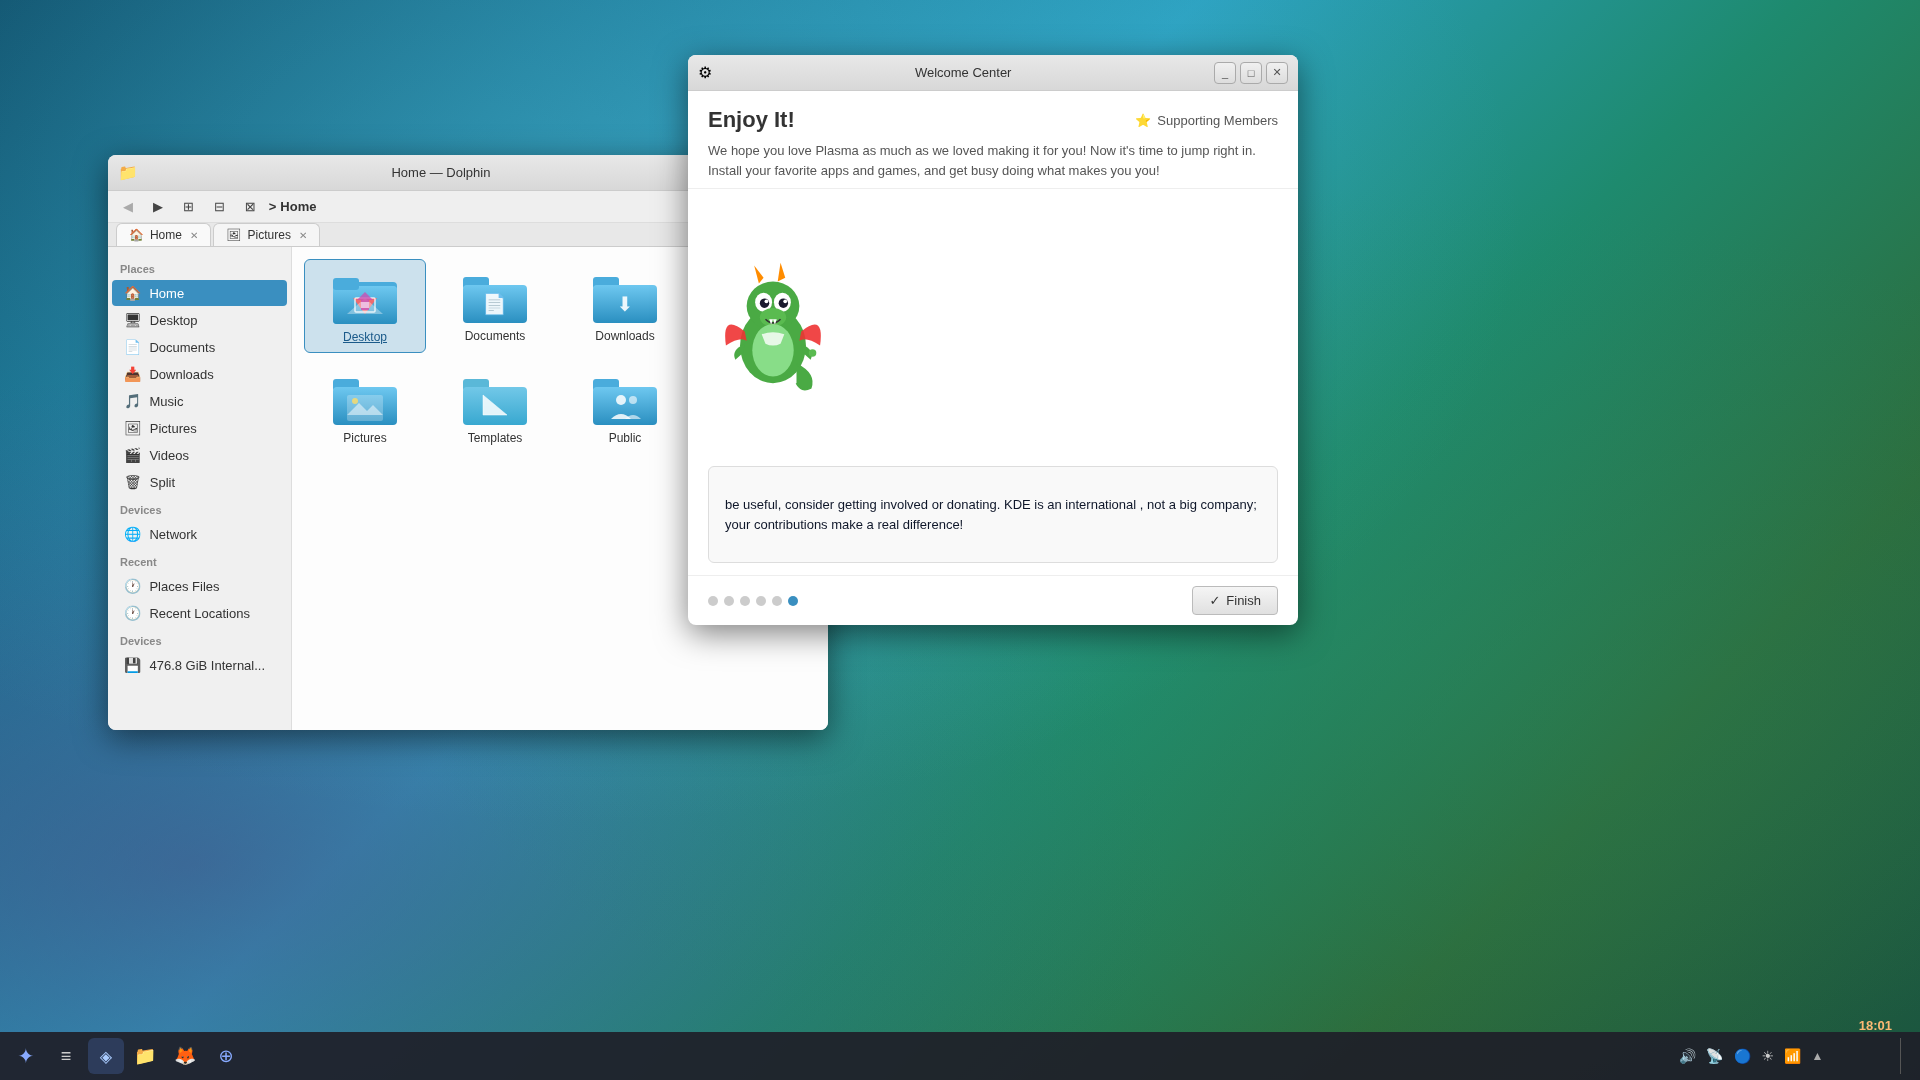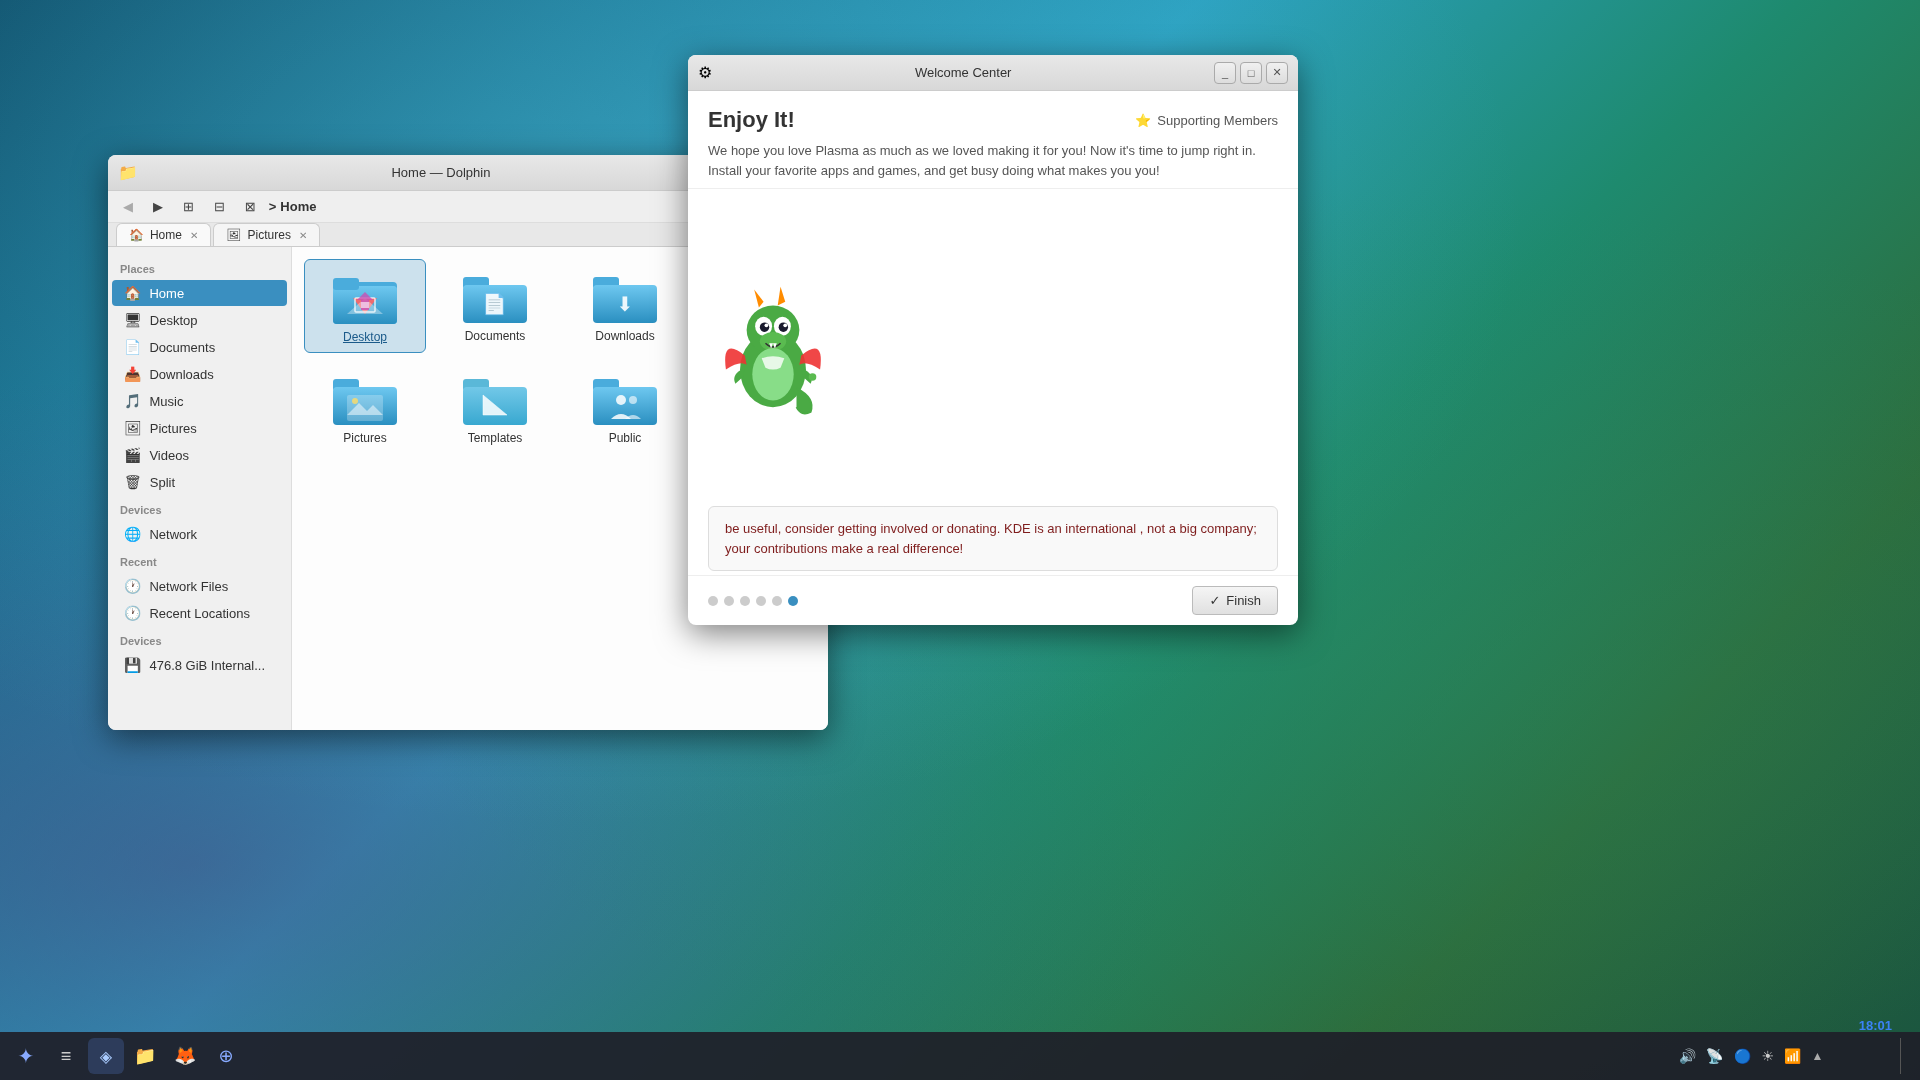--- a/index.html
+++ b/index.html
@@ -396,27 +396,27 @@
       display: flex;
       align-items: center;
       justify-content: center;
       padding: 10px;
     }
     .mascot-img {
       width: 140px;
       height: 160px;
     }
     .welcome-donate-box {
-      margin: 4px 20px;
+      margin: 12px 20px;
       background: #f9f9f9;
       border: 1px solid #ddd;
       border-radius: 6px;
-      padding: 12px 16px;
-      font-size: 13px;
-      color: #7f1d1d;
+      padding: 28px 16px;
+      font-size: 13px;
+      color: #0f172a;
       line-height: 1.5;
     }
     .welcome-footer {
       padding: 10px 20px;
       border-top: 1px solid #eee;
       display: flex;
       align-items: center;
       justify-content: space-between;
     }
     .pagination-dots {
@@ -550,21 +550,21 @@
 
       <div class="sidebar-section-label">Devices</div>
       <div class="sidebar-item">
         <span class="sidebar-item-icon">🌐</span>
         <span>Network</span>
       </div>
 
       <div class="sidebar-section-label">Recent</div>
       <div class="sidebar-item">
         <span class="sidebar-item-icon">🕐</span>
-        <span>Network Files</span>
+        <span>Places Files</span>
       </div>
       <div class="sidebar-item">
         <span class="sidebar-item-icon">🕐</span>
         <span>Recent Locations</span>
       </div>
 
       <div class="sidebar-section-label">Devices</div>
       <div class="sidebar-item">
         <span class="sidebar-item-icon">💾</span>
         <span>476.8 GiB Internal...</span>
@@ -835,18 +835,18 @@
   <div class="taskbar-right">
     <div class="taskbar-icons-group">
       <span style="cursor:pointer;">🔊</span>
       <span style="cursor:pointer;">📡</span>
       <span style="cursor:pointer;">🔵</span>
       <span style="cursor:pointer;">☀</span>
       <span style="cursor:pointer;">📶</span>
       <span style="cursor:pointer;font-size:12px;color:#aaa;">▲</span>
     </div>
     <div class="taskbar-time" style="cursor:pointer;">
-      <div style="font-size:13px;font-weight:bold;color:#3b82f6;">18:01</div>
+      <div style="font-size:13px;font-weight:bold;color:#fdba74;">18:01</div>
       <div style="font-size:11px;color:#bbb;margin-top:44px;">16 Jun 2024</div>
     </div>
     <div style="width:8px;height:36px;border-left:1px solid #555;cursor:pointer;"></div>
   </div>
 </div>
 
 </body></html>

